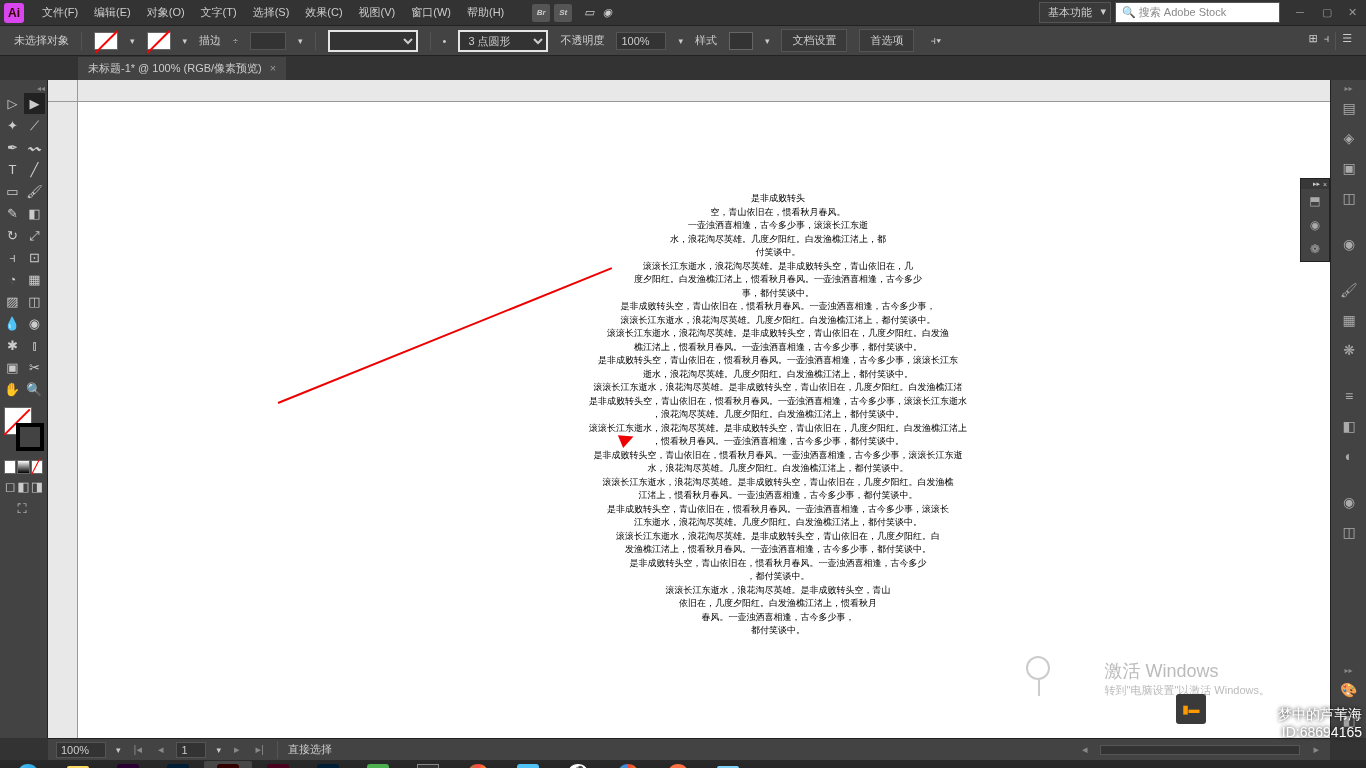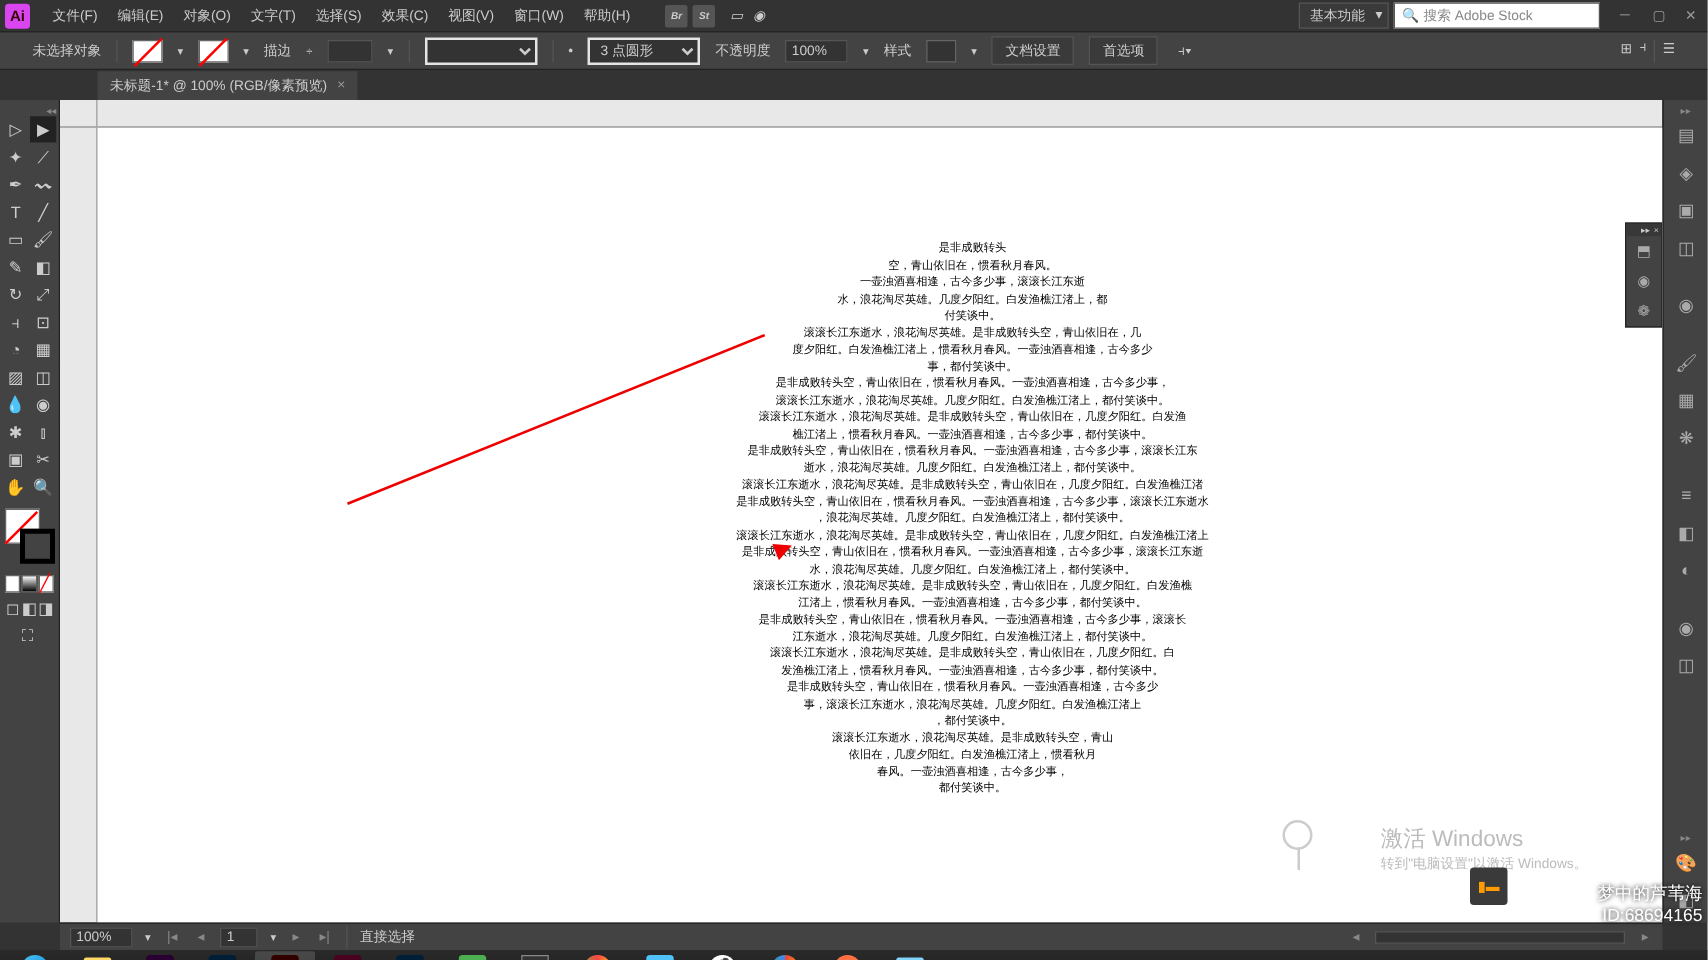--- a/index.html
+++ b/index.html
@@ -7,21 +7,21 @@
 .menubar { background: #333; height: 26px; display: flex; align-items: center; padding: 0 4px; border-bottom: 1px solid #222; }
 .ai-logo { width: 20px; height: 20px; background: #d946ef; border-radius: 3px; color: #330000; font-weight: bold; display: flex; align-items: center; justify-content: center; font-size: 12px; margin-right: 10px; }
 .menu-item { padding: 4px 8px; cursor: pointer; font-size: 11px; }
 .menu-right { margin-left: auto; display: flex; align-items: center; gap: 4px; }
 .menu-icon { width: 18px; height: 18px; display: flex; align-items: center; justify-content: center; cursor: pointer; padding: 2px; font-style: italic; }
 .workspace-sel { background: #3a3a3a; border: 1px solid #555; padding: 2px 18px 2px 8px; font-size: 11px; color: #ccc; position: relative; }
 .workspace-sel::after { content: "▾"; position: absolute; right: 4px; }
 .search-box { background: #ffffff; border: 1px solid #555; padding: 2px 6px; width: 165px; color: #888; font-size: 11px; }
 .win-controls { display: flex; gap: 12px; margin-left: 12px; }
 .win-btn { width: 14px; height: 14px; cursor: pointer; color: #999; }
-.control-bar { background: #434343; height: 30px; display: flex; align-items: center; padding: 0 26px; gap: 12px; border-bottom: 1px solid #222; font-size: 11px; }
+.control-bar { background: #434343; height: 30px; display: flex; align-items: center; padding: 0 14px; gap: 12px; border-bottom: 1px solid #222; font-size: 11px; }
 .swatch { width: 24px; height: 18px; border: 1px solid #666; position: relative; background: #fff; }
 .swatch.nofill::after { content: ""; position: absolute; width: 140%; height: 2px; background: red; top: 50%; left: -20%; transform: rotate(-45deg); }
 .ctrl-label { color: #ccc; }
 .ctrl-input { background: #333; border: 1px solid #555; color: #ccc; padding: 2px 4px; width: 50px; font-size: 11px; }
 .ctrl-select { background: #333; border: 2px solid #e5e5e5; color: #ccc; padding: 2px 4px; font-size: 11px; }
 .ctrl-btn { background: #3a3a3a; border: 1px solid #555; color: #ccc; padding: 3px 10px; font-size: 11px; cursor: pointer; }
 .tab-bar { background: #333; height: 24px; display: flex; align-items: center; padding-left: 78px; }
 .doc-tab { background: #434343; padding: 4px 10px; font-size: 11px; color: #ccc; display: flex; align-items: center; gap: 8px; }
 .doc-tab .close { cursor: pointer; color: #999; }
 .main-area { display: flex; height: 658px; }
@@ -240,30 +240,30 @@
             <div>是非成败转头空，青山依旧在，惯看秋月春风。一壶浊酒喜相逢，古今多少事，</div>
             <div>滚滚长江东逝水，浪花淘尽英雄。几度夕阳红。白发渔樵江渚上，都付笑谈中。</div>
             <div>滚滚长江东逝水，浪花淘尽英雄。是非成败转头空，青山依旧在，几度夕阳红。白发渔</div>
             <div>樵江渚上，惯看秋月春风。一壶浊酒喜相逢，古今多少事，都付笑谈中。</div>
             <div>是非成败转头空，青山依旧在，惯看秋月春风。一壶浊酒喜相逢，古今多少事，滚滚长江东</div>
             <div>逝水，浪花淘尽英雄。几度夕阳红。白发渔樵江渚上，都付笑谈中。</div>
             <div>滚滚长江东逝水，浪花淘尽英雄。是非成败转头空，青山依旧在，几度夕阳红。白发渔樵江渚</div>
             <div>是非成败转头空，青山依旧在，惯看秋月春风。一壶浊酒喜相逢，古今多少事，滚滚长江东逝水</div>
             <div>，浪花淘尽英雄。几度夕阳红。白发渔樵江渚上，都付笑谈中。</div>
             <div>滚滚长江东逝水，浪花淘尽英雄。是非成败转头空，青山依旧在，几度夕阳红。白发渔樵江渚上</div>
+            <div>，惯看秋月春风。一壶浊酒喜相逢，古今多少事，都付笑谈中。</div>
             <div>是非成败转头空，青山依旧在，惯看秋月春风。一壶浊酒喜相逢，古今多少事，滚滚长江东逝</div>
             <div>水，浪花淘尽英雄。几度夕阳红。白发渔樵江渚上，都付笑谈中。</div>
             <div>滚滚长江东逝水，浪花淘尽英雄。是非成败转头空，青山依旧在，几度夕阳红。白发渔樵</div>
             <div>江渚上，惯看秋月春风。一壶浊酒喜相逢，古今多少事，都付笑谈中。</div>
             <div>是非成败转头空，青山依旧在，惯看秋月春风。一壶浊酒喜相逢，古今多少事，滚滚长</div>
             <div>江东逝水，浪花淘尽英雄。几度夕阳红。白发渔樵江渚上，都付笑谈中。</div>
             <div>滚滚长江东逝水，浪花淘尽英雄。是非成败转头空，青山依旧在，几度夕阳红。白</div>
             <div>发渔樵江渚上，惯看秋月春风。一壶浊酒喜相逢，古今多少事，都付笑谈中。</div>
             <div>是非成败转头空，青山依旧在，惯看秋月春风。一壶浊酒喜相逢，古今多少</div>
-            <div>事，滚滚长江东逝水，浪花淘尽英雄。几度夕阳红。白发渔樵江渚上</div>
             <div>，都付笑谈中。</div>
             <div>滚滚长江东逝水，浪花淘尽英雄。是非成败转头空，青山</div>
             <div>依旧在，几度夕阳红。白发渔樵江渚上，惯看秋月</div>
             <div>春风。一壶浊酒喜相逢，古今多少事，</div>
             <div>都付笑谈中。</div>
           </div>
         <div class="arrow-line"></div>
         <div class="arrow-head"></div>
         <div class="mini-panel">
           <div class="mini-panel-head">

